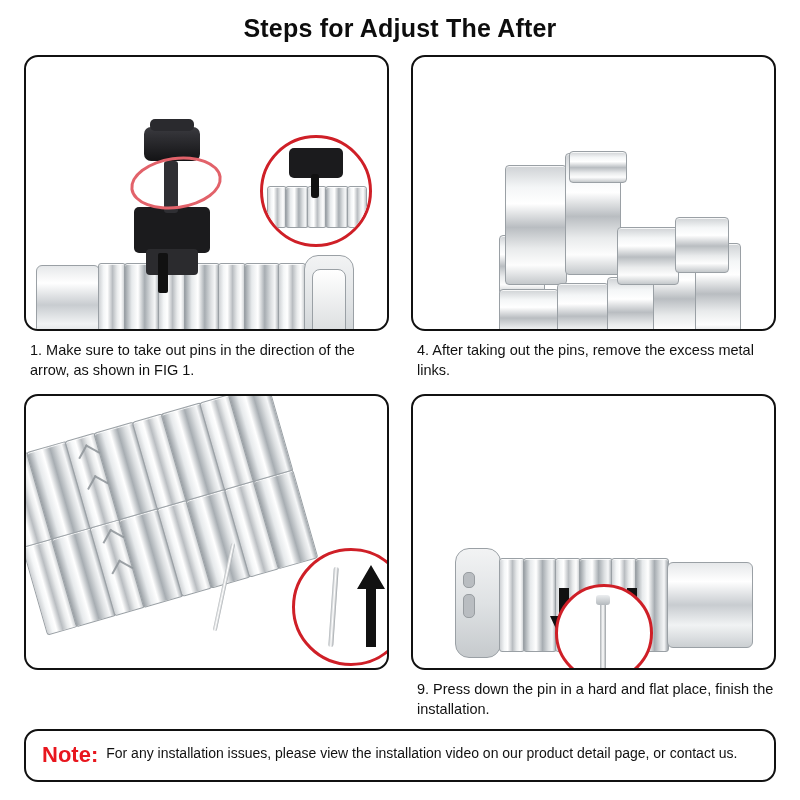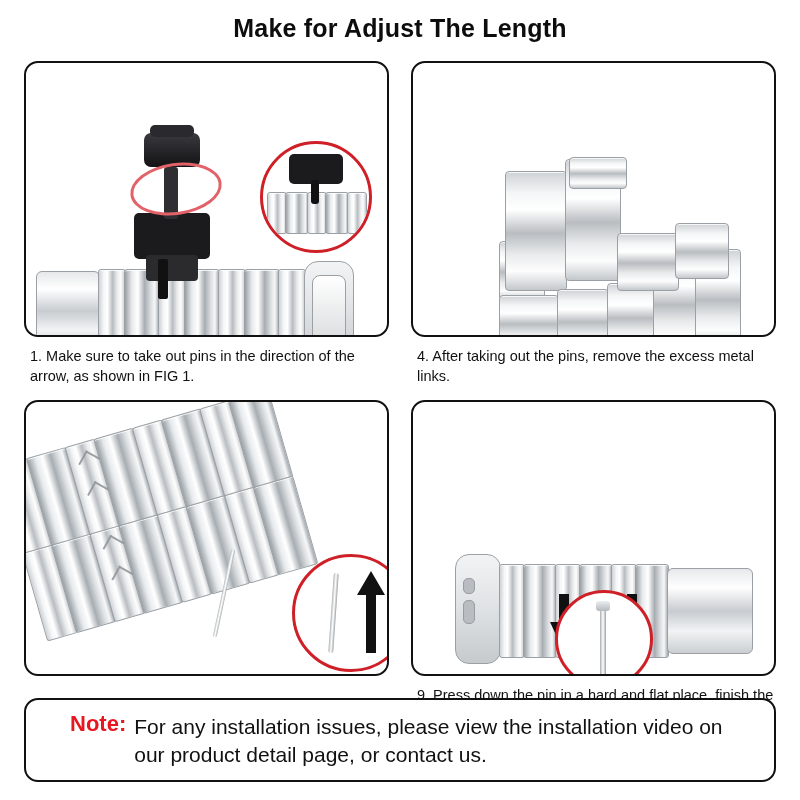--- a/index.html
+++ b/index.html
@@ -26,21 +26,21 @@
     font-size: 25px;
     font-weight: bold;
     letter-spacing: 0.2px;
     padding-top: 14px;
     padding-bottom: 10px;
     color: #0d0d0d;
   }
   .grid {
     position: relative;
     width: 752px;
-    margin: 8px auto;
+    margin: 2px auto;
     display: grid;
     grid-template-columns: 1fr 1fr;
     grid-template-rows: auto auto;
     column-gap: 22px;
     row-gap: 6px;
   }
   .cell {
     display: flex;
     flex-direction: column;
   }
@@ -67,31 +67,30 @@
     border: 2px solid #111;
     border-radius: 14px;
     padding: 10px 16px 12px 16px;
     box-sizing: border-box;
     background: #fff;
   }
   .note-row {
     display: flex;
     align-items: flex-start;
     gap: 8px;
-    margin-left: 28px;
   }
   .note-label {
     color: #e8161e;
     font-weight: bold;
     font-size: 22px;
     line-height: 1.25;
     flex: none;
   }
   .note-text {
-    font-size: 21px;
+    font-size: 14px;
     line-height: 1.3;
     padding-top: 3px;
   }
 
   
   .link {
     position: absolute;
     border-radius: 3px;
     background: linear-gradient(90deg,#cfd2d5 0%,#f4f6f7 18%,#ffffff 32%,#b9bdc1 52%,#e9ebec 70%,#fdfdfd 84%,#c4c8cb 100%);
     border: 1px solid #9aa0a5;
@@ -141,21 +140,21 @@
     border-top: 2px solid #8d9398;
     transform: rotate(45deg);
     opacity: .85;
   }
 </style>
 </head>
 <body>
 
 <div class="page">
 
-  <div class="title">Make for Adjust The Length</div>
+  <div class="title">Steps for Adjust The After</div>
 
   <div class="grid">
 
     <div class="cell">
       <div class="panel">
 
         <div class="band-strip" style="left:10px; top:208px; width:62px; height:78px; border-radius:6px;"></div>
 
         <div class="link" style="left:72px; top:206px; width:26px; height:84px;"></div>
         <div class="link dark" style="left:98px; top:206px; width:34px; height:84px;"></div>

